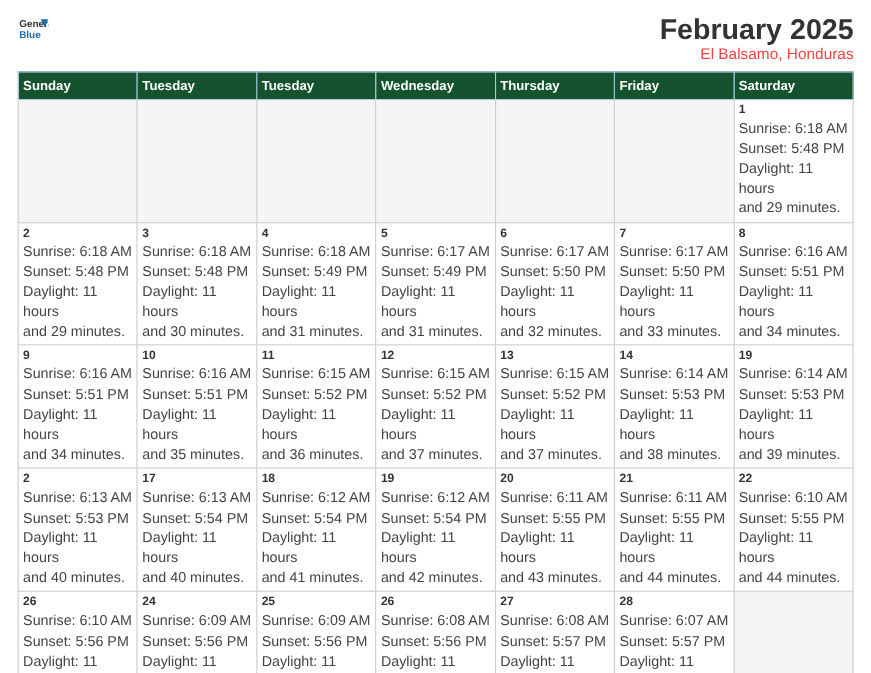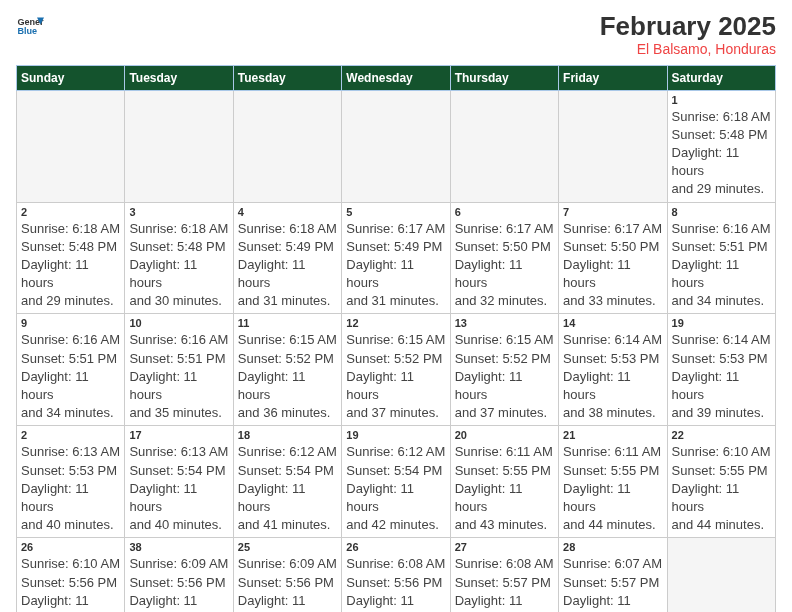--- a/index.html
+++ b/index.html
@@ -287,21 +287,21 @@
         </tr>
         <tr>
           <td>
             <span class="day-num">26</span>
             <div class="day-info" style="white-space: pre-line;">Sunrise: 6:10 AM
 Sunset: 5:56 PM
 Daylight: 11 hours
 and 45 minutes.</div>
           </td>
           <td>
-            <span class="day-num">38</span>
+            <span class="day-num">24</span>
             <div class="day-info" style="white-space: pre-line;">Sunrise: 6:09 AM
 Sunset: 5:56 PM
 Daylight: 11 hours
 and 46 minutes.</div>
           </td>
           <td>
             <span class="day-num">25</span>
             <div class="day-info" style="white-space: pre-line;">Sunrise: 6:09 AM
 Sunset: 5:56 PM
 Daylight: 11 hours

